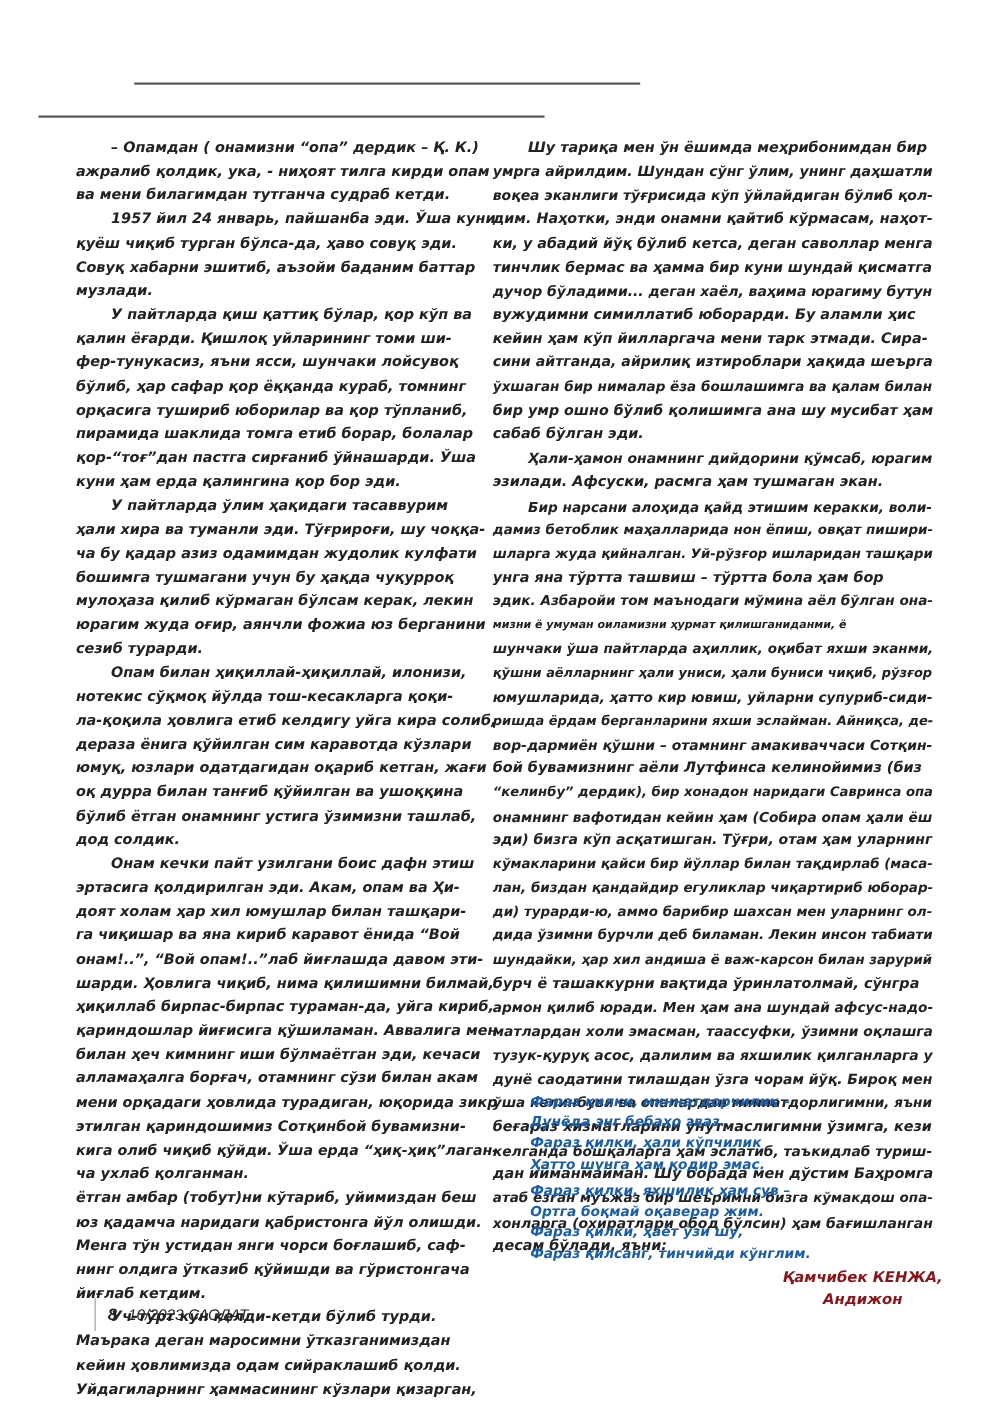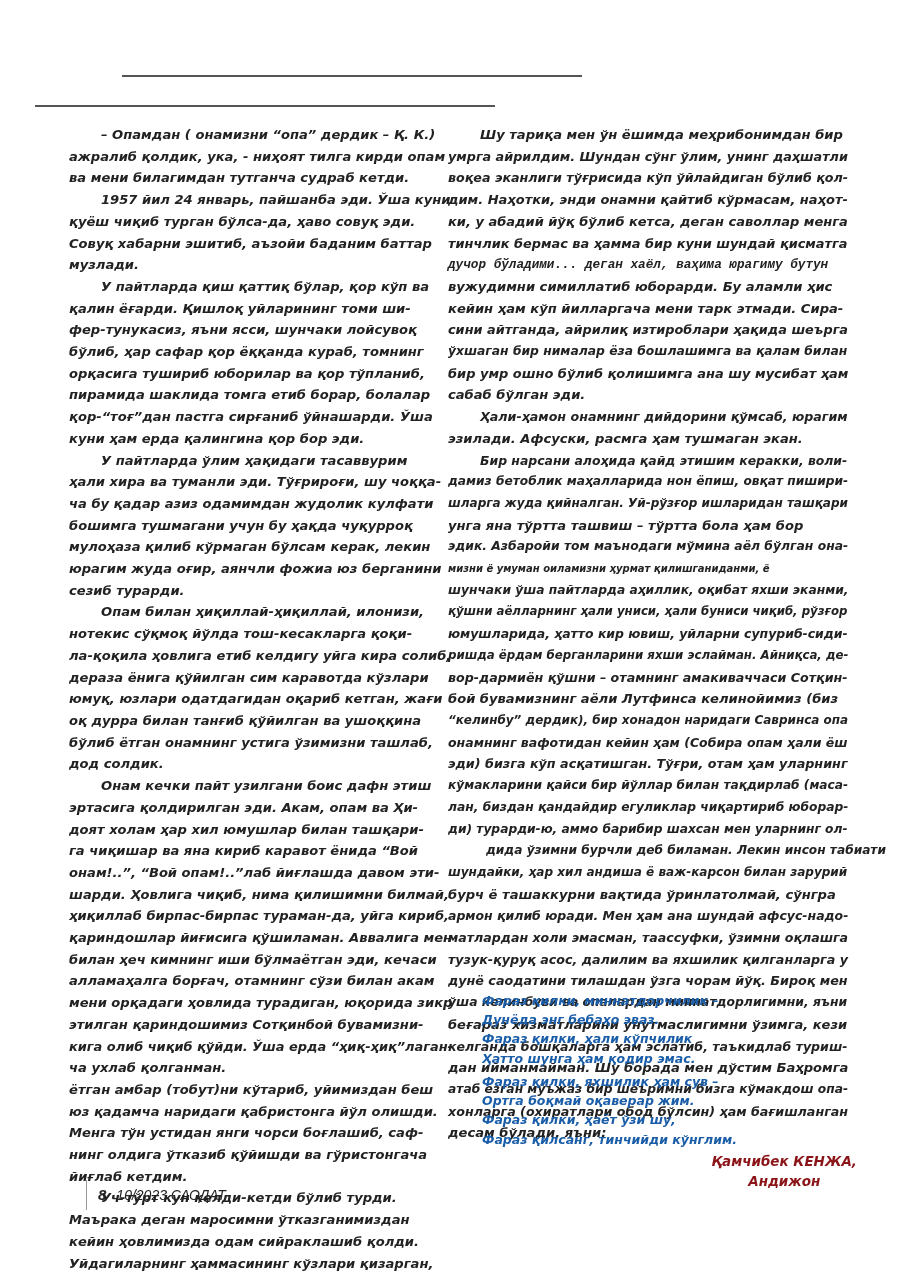--- a/index.html
+++ b/index.html
@@ -85,21 +85,21 @@
     <span class="line">кейин ҳовлимизда одам сийраклашиб қолди.</span>
     <span class="line">Уйдагиларнинг ҳаммасининг кўзлари қизарган,</span>
   </div>
 <div id="col-right" class="col">
     <span class="line indent">Шу тариқа мен ўн ёшимда меҳрибонимдан бир</span>
     <span class="line" style="transform-origin: left center; font-size: 12.7805px;">умрга айрилдим. Шундан сўнг ўлим, унинг даҳшатли</span>
     <span class="line" style="transform-origin: left center; font-size: 12.6877px;">воқеа эканлиги тўғрисида кўп ўйлайдиган бўлиб қол-</span>
     <span class="line" style="transform-origin: left center; font-size: 13.0025px;">дим. Наҳотки, энди онамни қайтиб кўрмасам, наҳот-</span>
     <span class="line" style="transform-origin: left center; font-size: 13.0025px;">ки, у абадий йўқ бўлиб кетса, деган саволлар менга</span>
     <span class="line" style="transform-origin: left center; font-size: 12.9064px;">тинчлик бермас ва ҳамма бир куни шундай қисматга</span>
-    <span class="line" style="transform-origin: left center; font-size: 12.6877px; font-family: Liberation Mono, monospace;">дучор бўладими... деган хаёл, ваҳима юрагиму бутун</span>
+    <span class="line" style="transform-origin: left center; font-size: 12.6877px;">дучор бўладими... деган хаёл, ваҳима юрагиму бутун</span>
     <span class="line">вужудимни симиллатиб юборарди. Бу аламли ҳис</span>
     <span class="line">кейин ҳам кўп йилларгача мени тарк этмади. Сира-</span>
     <span class="line" style="transform-origin: left center; font-size: 12.8747px;">сини айтганда, айрилиқ изтироблари ҳақида шеърга</span>
     <span class="line" style="transform-origin: left center; font-size: 12.3294px;">ўхшаган бир нималар ёза бошлашимга ва қалам билан</span>
     <span class="line" style="transform-origin: left center; font-size: 12.9703px;">бир умр ошно бўлиб қолишимга ана шу мусибат ҳам</span>
     <span class="line">сабаб бўлган эди.</span>
     <span class="line indent" style="transform-origin: left center; font-size: 12.653px;">Ҳали-ҳамон онамнинг дийдорини қўмсаб, юрагим</span>
     <span class="line">эзилади. Афсуски, расмга ҳам тушмаган экан.</span>
     <span class="line indent" style="transform-origin: left center; font-size: 12.4247px;">Бир нарсани алоҳида қайд этишим керакки, воли-</span>
     <span class="line" style="transform-origin: left center; font-size: 12.2145px;">дамиз бетоблик маҳалларида нон ёпиш, овқат пишири-</span>
@@ -112,21 +112,21 @@
     <span class="line" style="transform-origin: left center; font-size: 12.4466px;">юмушларида, ҳатто кир ювиш, уйларни супуриб-сиди-</span>
     <span class="line" style="transform-origin: left center; font-size: 11.8018px;">ришда ёрдам берганларини яхши эслайман. Айниқса, де-</span>
     <span class="line" style="transform-origin: left center; font-size: 12.657px;">вор-дармиён қўшни – отамнинг амакиваччаси Сотқин-</span>
     <span class="line">бой бувамизнинг аёли Лутфинса келинойимиз (биз</span>
     <span class="line" style="transform-origin: left center; font-size: 11.9908px;">“келинбу” дердик), бир хонадон наридаги Савринса опа</span>
     <span class="line" style="transform-origin: left center; font-size: 12.506px;">онамнинг вафотидан кейин ҳам (Собира опам ҳали ёш</span>
     <span class="line" style="transform-origin: left center; font-size: 12.7494px;">эди) бизга кўп асқатишган. Тўғри, отам ҳам уларнинг</span>
     <span class="line" style="transform-origin: left center; font-size: 12.186px;">кўмакларини қайси бир йўллар билан тақдирлаб (маса-</span>
     <span class="line" style="transform-origin: left center; font-size: 12.2717px;">лан, биздан қандайдир егуликлар чиқартириб юборар-</span>
     <span class="line" style="transform-origin: left center; font-size: 12.243px;">ди) турарди-ю, аммо барибир шахсан мен уларнинг ол-</span>
-    <span class="line" style="transform-origin: left center; font-size: 12.186px; margin-left: 38px;">дида ўзимни бурчли деб биламан. Лекин инсон табиати</span>
+    <span class="line" style="transform-origin: left center; font-size: 12.186px;">дида ўзимни бурчли деб биламан. Лекин инсон табиати</span>
     <span class="line" style="transform-origin: left center; font-size: 12.046px;">шундайки, ҳар хил андиша ё важ-карсон билан зарурий</span>
     <span class="line">бурч ё ташаккурни вақтида ўринлатолмай, сўнгра</span>
     <span class="line" style="transform-origin: left center; font-size: 12.4762px;">армон қилиб юради. Мен ҳам ана шундай афсус-надо-</span>
     <span class="line" style="transform-origin: left center; font-size: 12.5962px;">матлардан холи эмасман, таассуфки, ўзимни оқлашга</span>
     <span class="line" style="transform-origin: left center; font-size: 12.6877px;">тузук-қуруқ асос, далилим ва яхшилик қилганларга у</span>
     <span class="line" style="transform-origin: left center; font-size: 12.7184px;">дунё саодатини тилашдан ўзга чорам йўқ. Бироқ мен</span>
     <span class="line" style="transform-origin: left center; font-size: 12.3585px;">ўша келинбуви ва опалардан миннатдорлигимни, яъни</span>
     <span class="line" style="transform-origin: left center; font-size: 13.0348px;">беғараз хизматларини унутмаслигимни ўзимга, кези</span>
     <span class="line" style="transform-origin: left center; font-size: 12.5659px;">келганда бошқаларга ҳам эслатиб, таъкидлаб туриш-</span>
     <span class="line">дан ийманмайман. Шу борада мен дўстим Баҳромга</span>

